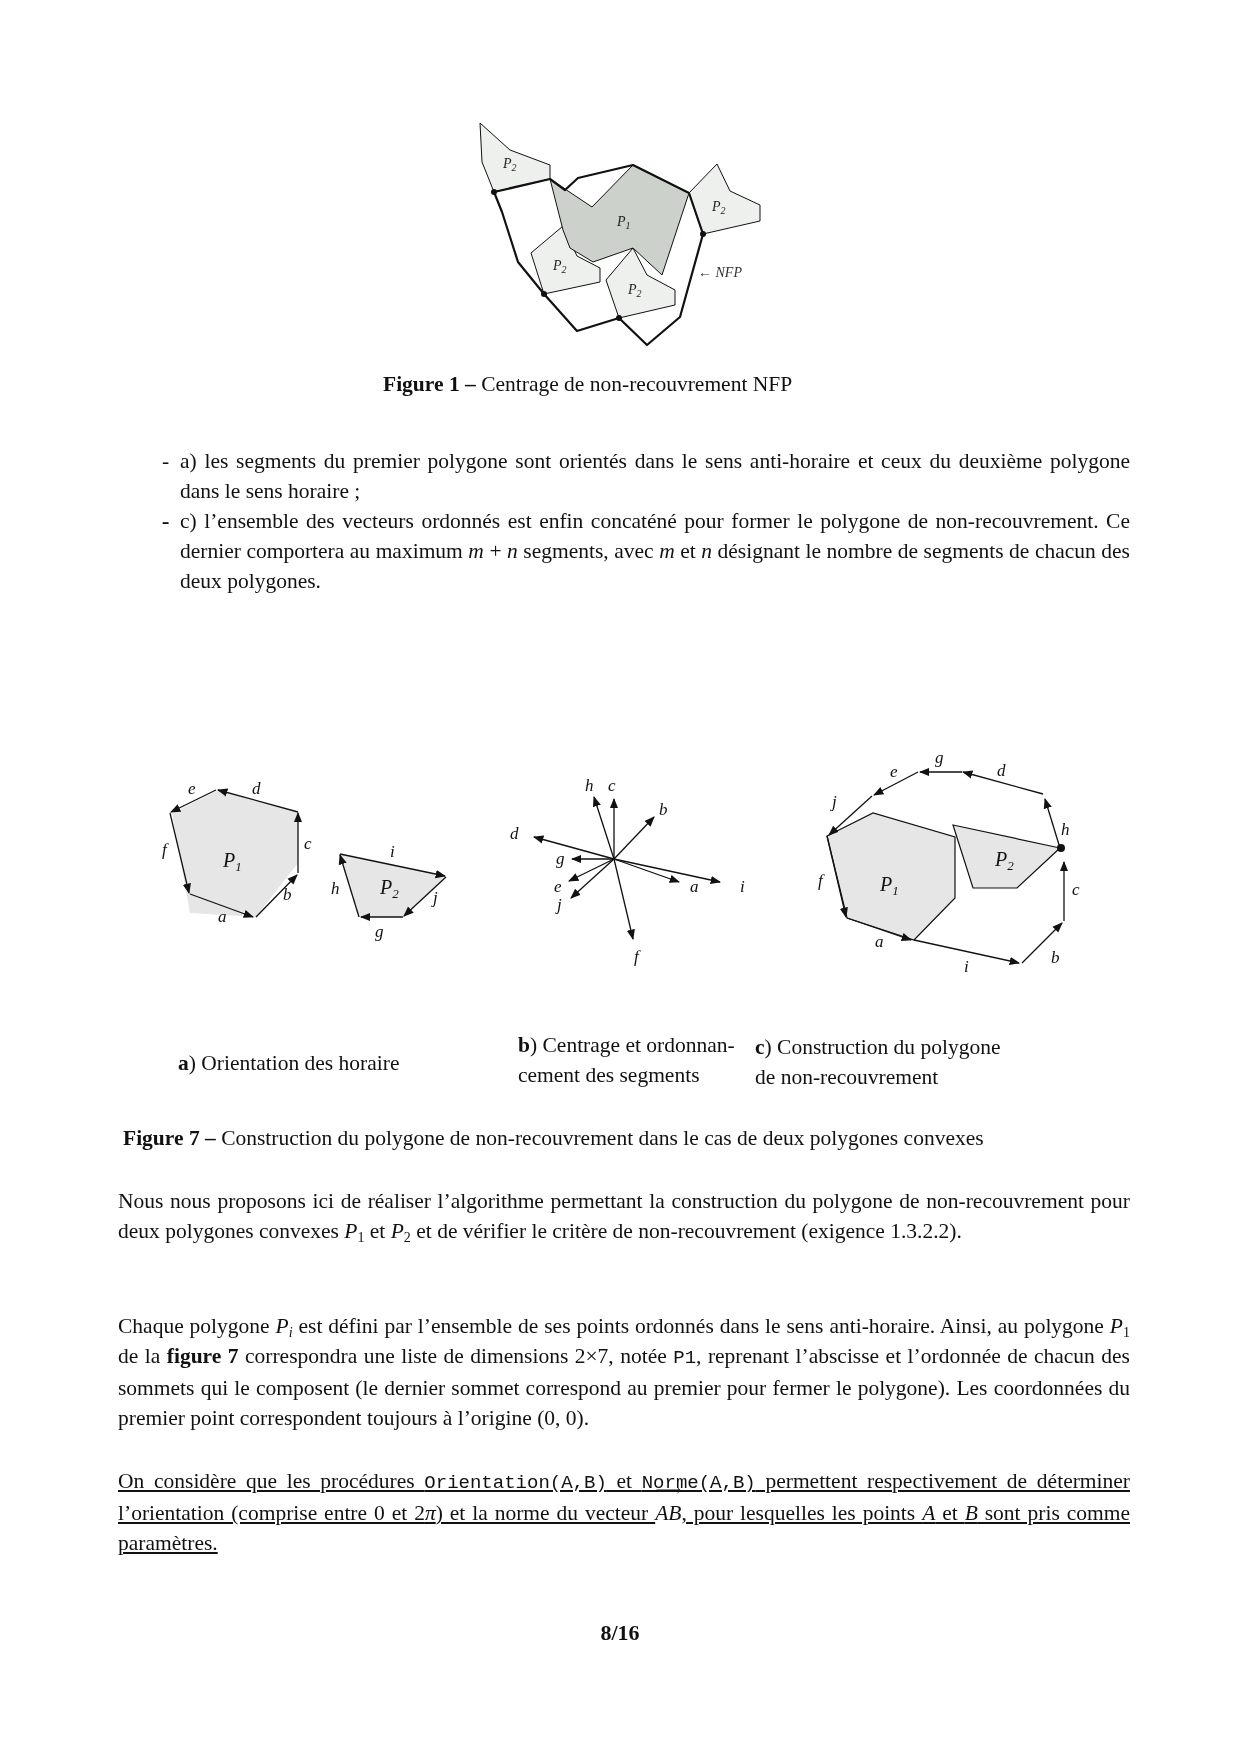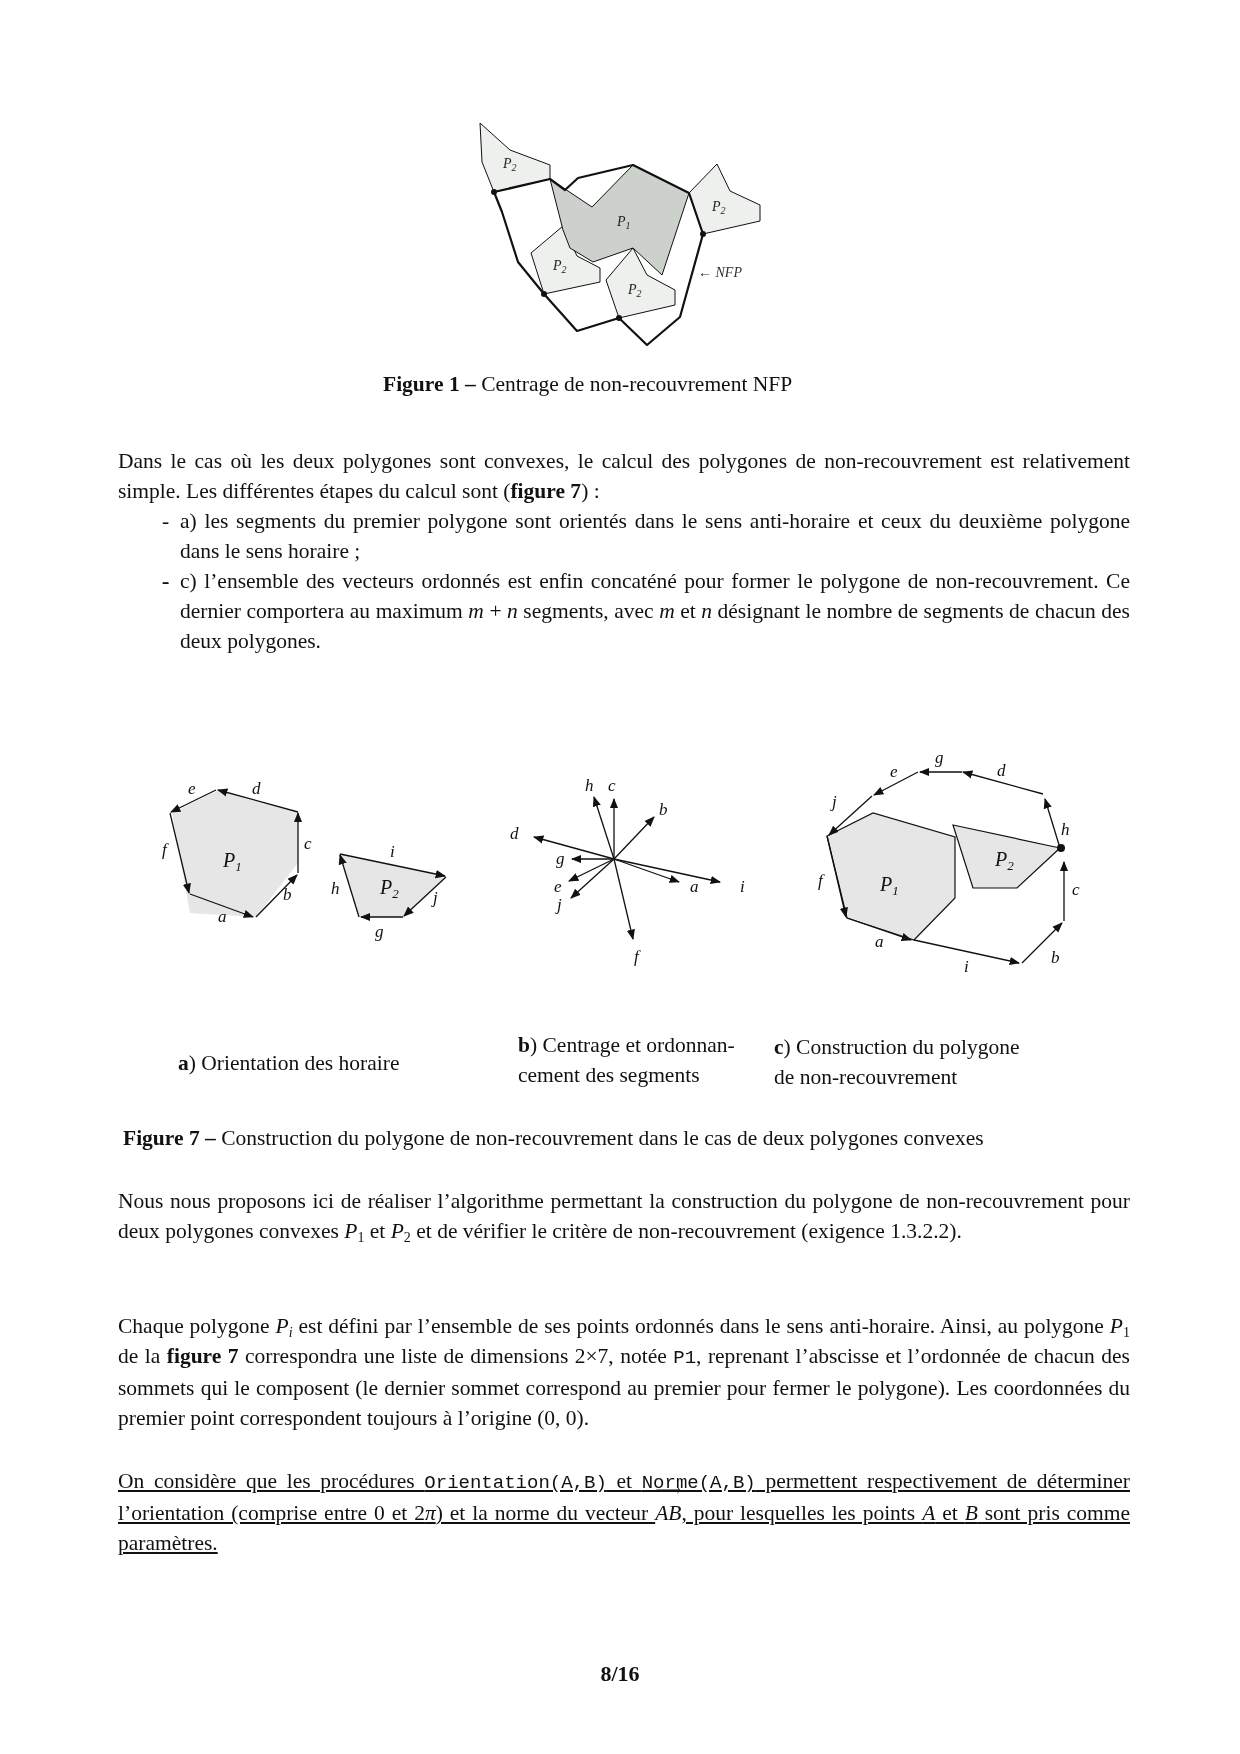--- a/index.html
+++ b/index.html
@@ -47,21 +47,20 @@
     <text x="628" y="294"><tspan>P</tspan><tspan font-size="10" dy="3">2</tspan></text>
     <text x="698" y="277" font-size="14" fill="#333">← NFP</text>
   </g>
 </svg>
 
 <div class="caption" style="left:383px;top:372px;">
   <b>Figure 1 –</b><span> Centrage de non-recouvrement NFP</span>
 </div>
 
 <div class="para" style="top:446px;">
-  <div><span>Dans le cas où les deux polygones sont convexes, le calcul des polygones de non-recouvrement est relativement simple. Les différentes étapes du calcul sont (</span><b>figure 7</b><span>) :</span></div>
   <div class="bullet"><span class="dash">-</span><span>a) les segments du premier polygone sont orientés dans le sens anti-horaire et ceux du deuxième polygone dans le sens horaire ;</span></div>
   <div class="bullet"><span class="dash">-</span></div>
   <div class="bullet"><span class="dash">-</span><span>c) l’ensemble des vecteurs ordonnés est enfin concaténé pour former le polygone de non-recouvrement. Ce dernier comportera au maximum </span><i class="m">m</i><span> + </span><i class="m">n</i><span> segments, avec </span><i class="m">m</i><span> et </span><i class="m">n</i><span> désignant le nombre de segments de chacun des deux polygones.</span></div>
 </div>
 
 <svg class="abs" style="left:140px;top:740px" width="1000" height="240" viewBox="140 740 1000 240">
   <defs>
     <marker id="ah" viewBox="0 0 10 10" refX="9" refY="5" markerWidth="8" markerHeight="8" orient="auto-start-reverse">
       <path d="M0,1 L10,5 L0,9 z" fill="#111"></path>
     </marker>
@@ -158,34 +157,34 @@
   </g>
 </svg>
 
 <div class="fig-cap" style="left:178px;top:1048px;">
   <b>a</b><span>) Orientation des horaire</span>
 </div>
 <div class="fig-cap" style="left:518px;top:1030px;">
   <div><b>b</b><span>) Centrage et ordonnan-</span></div>
   <div>cement des segments</div>
 </div>
-<div class="fig-cap" style="left:774px;top:1032px;">
+<div class="fig-cap" style="left:755px;top:1032px;">
   <div><b>c</b><span>) Construction du polygone</span></div>
   <div>de non-recouvrement</div>
 </div>
 
 <div class="caption" style="left:123px;top:1126px;">
   <b>Figure 7 –</b><span> Construction du polygone de non-recouvrement dans le cas de deux polygones convexes</span>
 </div>
 
 <div class="para" style="top:1186px;">
   <span>Nous nous proposons ici de réaliser l’algorithme permettant la construction du polygone de non-recouvrement pour deux polygones convexes </span><i class="m">P</i><sub>1</sub><span> et </span><i class="m">P</i><sub>2</sub><span> et de vérifier le critère de non-recouvrement (exigence 1.3.2.2).</span>
 </div>
 
 <div class="para" style="top:1311px;">
   <div><span>Chaque polygone </span><i class="m">P</i><sub><i>i</i></sub><span> est défini par l’ensemble de ses points ordonnés dans le sens anti-horaire. Ainsi, au polygone </span><i class="m">P</i><sub>1</sub><span> de la </span><b>figure 7</b><span> correspondra une liste de dimensions 2×7, notée </span><span class="mono">P1</span><span>, reprenant l’abscisse et l’ordonnée de chacun des sommets qui le composent (le dernier sommet correspond au premier pour fermer le polygone). Les coordonnées du premier point correspondent toujours à l’origine (0, 0).</span></div>
 </div>
 
 <div class="para" style="top:1466px;text-decoration:underline;">
   <span>On considère que les procédures </span><span class="mono">Orientation(A,B)</span><span> et </span><span class="mono">Norme(A,B)</span><span> permettent respectivement de déterminer l’orientation (comprise entre 0 et 2</span><i class="m">π</i><span>) et la norme du vecteur </span><i class="m vec">AB</i><span>, pour lesquelles les points </span><i class="m">A</i><span> et </span><i class="m">B</i><span> sont pris comme paramètres.</span>
 </div>
 
-<div class="abs" style="left:0;width:1240px;top:1620px;text-align:center;font-size:22px;font-weight:bold;margin-top:41px;">8/16</div>
+<div class="abs" style="left:0;width:1240px;top:1620px;text-align:center;font-size:22px;font-weight:bold;">8/16</div>
 
 </body></html>

